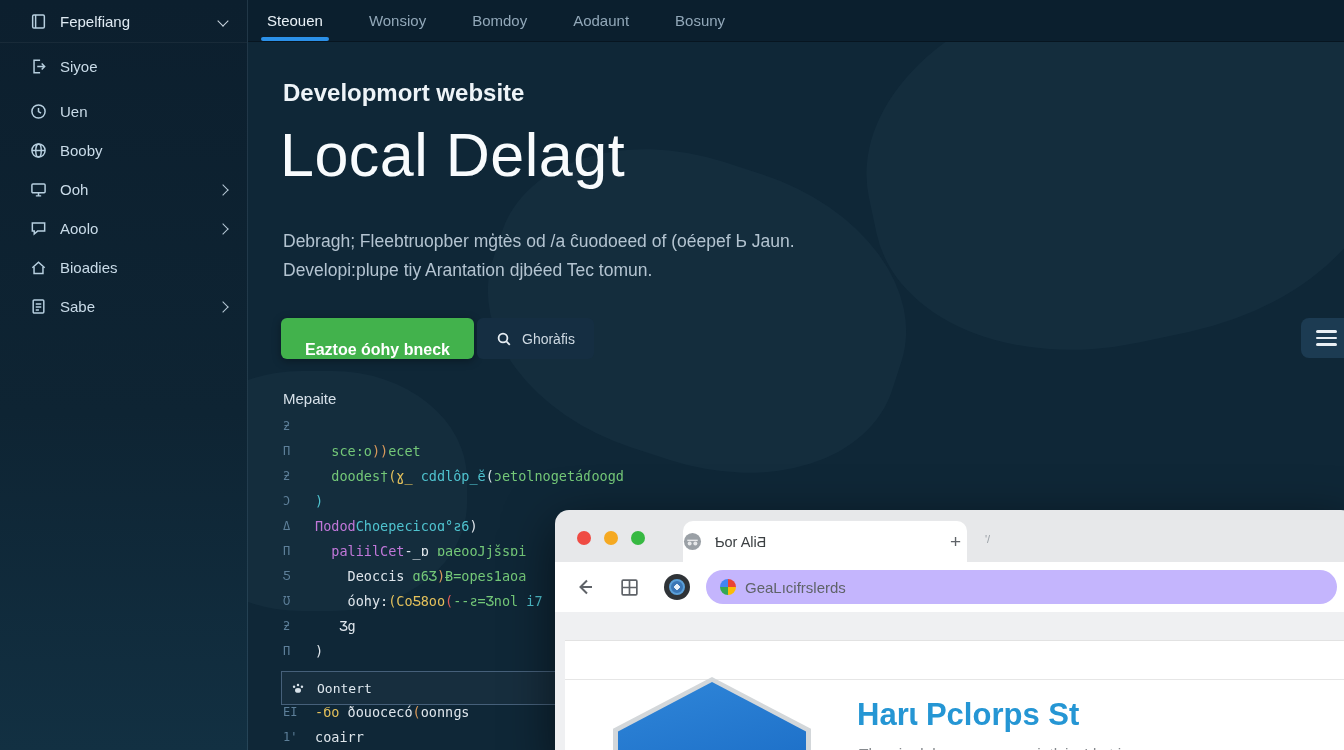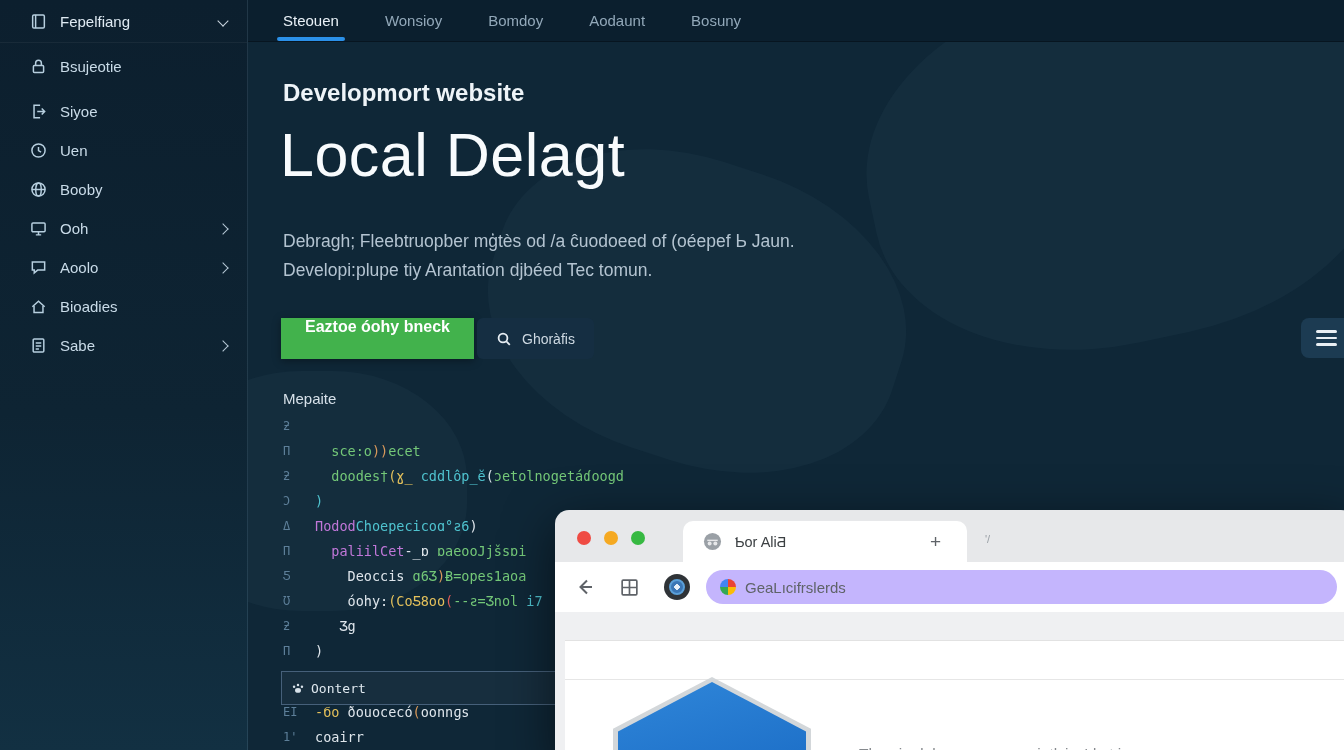--- a/index.html
+++ b/index.html
@@ -26,35 +26,35 @@
   .s-label{white-space:nowrap}
   .chev{width:7px;height:7px;border-right:1.7px solid currentColor;border-bottom:1.7px solid currentColor;
         margin-left:auto;opacity:.9;flex:none}
   .chev.down{transform:rotate(45deg)}
   .chev.right{transform:rotate(-45deg)}
   #sidebar-list{padding-top:2px}
   #sidebar-list .side-row:first-child{margin:2px 0 6px 0}
 
   
   #topnav{position:absolute;left:247px;right:0;top:0;height:41px;background:#0b1f2e;
-          display:flex;align-items:stretch;gap:46px;padding-left:36px;z-index:2;
+          display:flex;align-items:stretch;gap:46px;padding-left:20px;z-index:2;
           border-bottom:1px solid rgba(0,0,0,.3)}
   .tab{color:#92a8b9;font-size:15px;display:flex;align-items:center;position:relative;cursor:pointer;white-space:nowrap}
   .tab.active{color:#e9f1f7}
   .tab.active::after{content:"";position:absolute;left:-6px;right:-6px;bottom:0;height:4px;
                      background:#2b90e8;border-radius:2px}
 
   
   .eyebrow{position:absolute;left:283px;top:79px;font-size:24px;font-weight:700;color:#eef4f8;z-index:2}
   .h1{position:absolute;left:280px;top:120px;font-size:61px;font-weight:normal;color:#f8fbfd;z-index:2;letter-spacing:.5px}
   .desc{position:absolute;left:283px;top:227px;font-size:17.5px;line-height:29px;color:#b4c4d1;z-index:2}
 
   .btn-primary{position:absolute;left:281px;top:318px;height:41px;padding:0 24px;z-index:2;
-               background:#42b24c;border:none;border-radius:0;color:#fff;font-size:16px;font-weight:bold;
-               display:flex;align-items:flex-start;cursor:pointer;box-shadow:0 2px 8px rgba(0,0,0,.35);
+               background:#42b24c;border:none;border-radius:6px;color:#fff;font-size:16px;font-weight:bold;
+               display:flex;align-items:flex-end;cursor:pointer;box-shadow:0 2px 8px rgba(0,0,0,.35);
                font-family:"Liberation Sans",sans-serif}
   .btn-search{position:absolute;left:477px;top:318px;height:41px;padding:0 19px;z-index:2;
               background:#152e42;border:none;border-radius:6px;color:#ced9e2;font-size:14px;
               display:flex;align-items:center;gap:10px;cursor:pointer;font-family:"Liberation Sans",sans-serif}
   .btn-menu{position:absolute;left:1301px;top:318px;width:58px;height:40px;z-index:2;
             background:#1c3b52;border:none;border-radius:8px;display:flex;flex-direction:column;
             justify-content:center;gap:4px;padding:0 0 0 15px;cursor:pointer;align-items:flex-start}
   .btn-menu span{width:21px;height:2.6px;background:#e9eff4;border-radius:2px;display:block}
 
   
@@ -63,33 +63,33 @@
   #code-top{left:283px;top:413px}
   #code-bottom{left:283px;top:699px}
   .code-row{display:flex;height:25px;align-items:center}
   .gut{width:32px;color:#5d7f99;font-size:12px;flex:none}
   .src{white-space:pre}
   .tk-p{color:#c177d9}.tk-t{color:#4fc3cf}.tk-g{color:#74c878}.tk-o{color:#d9995b}
   .tk-y{color:#e3c05b}.tk-b{color:#7fa8cc}.tk-w{color:#dfe6ec}.tk-r{color:#e05a5a}
 
   #term-box{position:absolute;left:281px;top:671px;width:282px;height:25px;z-index:2;
             border:1px solid #46607a;background:rgba(255,255,255,.035);
-            display:flex;align-items:center;gap:6px;padding:16px 9px;box-sizing:border-box}
+            display:flex;align-items:center;gap:12px;padding:16px 9px;box-sizing:border-box}
   #term-box .t-icon{color:#d8e2ea;display:flex}
   #term-box .t-label{color:#dfe8ef;font-size:13px;font-family:"DejaVu Sans Mono",monospace}
 
   
   #browser{position:absolute;left:555px;top:510px;width:800px;height:252px;z-index:5;
            border-radius:14px 14px 0 0;background:#e7e8ea;box-shadow:0 14px 50px rgba(0,0,0,.55)}
   .tabstrip{position:relative;height:52px}
   .lights{position:absolute;left:22px;top:21px;display:flex;gap:13px}
   .light{width:14px;height:14px;border-radius:50%;border:none;padding:0;cursor:pointer}
   .light.red{background:#ef4b43}.light.yellow{background:#f5a922}.light.green{background:#37b942}
   .tab-el{position:absolute;left:128px;top:11px;width:284px;height:41px;background:#fff;
-          border-radius:10px 10px 0 0;display:flex;align-items:center;padding:0 20px;gap:13px;
+          border-radius:10px 10px 0 0;display:flex;align-items:center;padding:0 0;gap:13px;
           box-sizing:border-box;cursor:pointer}
   .tab-title{font-size:14.5px;color:#3c4043;white-space:nowrap}
   .tab-plus{margin-left:auto;color:#5f6368;font-size:19px;line-height:1;background:none;border:none;cursor:pointer;
             font-family:"Liberation Sans",sans-serif}
   .tab-marks{position:absolute;left:430px;top:23px;color:#9aa0a6;font-size:11px}
   .toolbar{height:50px;background:#fff;display:flex;align-items:center;padding:0 18px}
   .tool-ic{color:#5f6368;margin-right:24px;display:flex;background:none;border:none;padding:0;cursor:pointer}
   .browser-logo{width:26px;height:26px;border-radius:50%;background:#2f3337;margin-right:4px;
                 display:flex;align-items:center;justify-content:center;border:none;cursor:pointer;padding:0}
   .browser-logo i{width:12px;height:12px;border-radius:50%;border:2.5px solid #5a9fd8;
@@ -122,30 +122,20 @@
           <path d="M5.3 1.8v12.4"></path>
         </svg>
       </span>
     <span class="s-label">Fepelfiang</span>
     <span class="chev down"></span>
   </div>
   <div id="sidebar-list">
       <div class="side-row">
     <span class="s-icon">
           <svg width="17" height="17" viewBox="0 0 16 16" fill="none" stroke="currentColor" stroke-width="1.4">
-            <rect x="3.2" y="7" width="9.6" height="6.6" rx="1"></rect>
-            <path d="M5.3 7V4.8a2.7 2.7 0 0 1 5.4 0V7"></path>
-          </svg>
-        </span>
-    <span class="s-label">Bsujeotie</span>
-
-  </div>
-      <div class="side-row">
-    <span class="s-icon">
-          <svg width="17" height="17" viewBox="0 0 16 16" fill="none" stroke="currentColor" stroke-width="1.4">
             <path d="M9.5 2.2H3.8v11.6h5.7"></path>
             <path d="M11 5.2 13.8 8 11 10.8M6.8 8h7"></path>
           </svg>
         </span>
     <span class="s-label">Siyoe</span>
 
   </div>
       <div class="side-row">
     <span class="s-icon">
           <svg width="17" height="17" viewBox="0 0 16 16" fill="none" stroke="currentColor" stroke-width="1.4">
@@ -366,16 +356,17 @@
   </div>
 
   <div class="page">
     <div class="card">
       <div class="card-head"></div>
       <div class="hex-outer">
         <div class="hex-inner">
           
         </div>
       </div>
+      <div class="page-heading">Harɩ Pclorps St</div>
       <div class="page-sub">Ther, in doley uoures ney jntlyiev'drst jrerers.</div>
     </div>
   </div>
 </div>
 
 </body></html>

